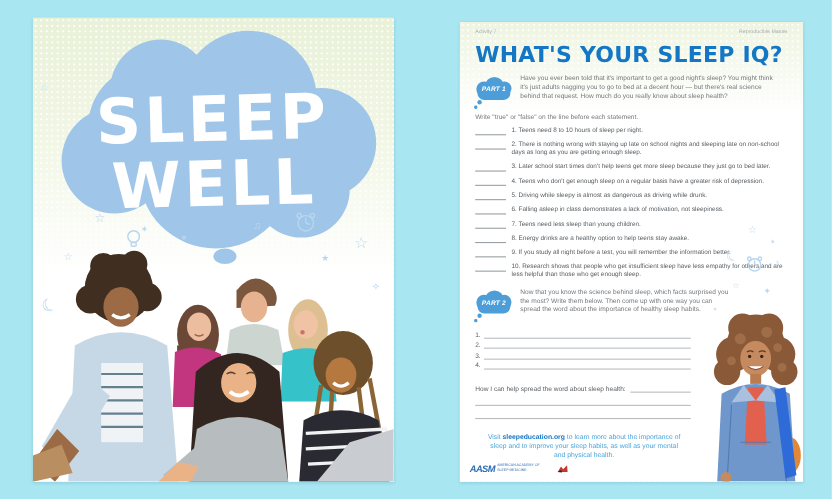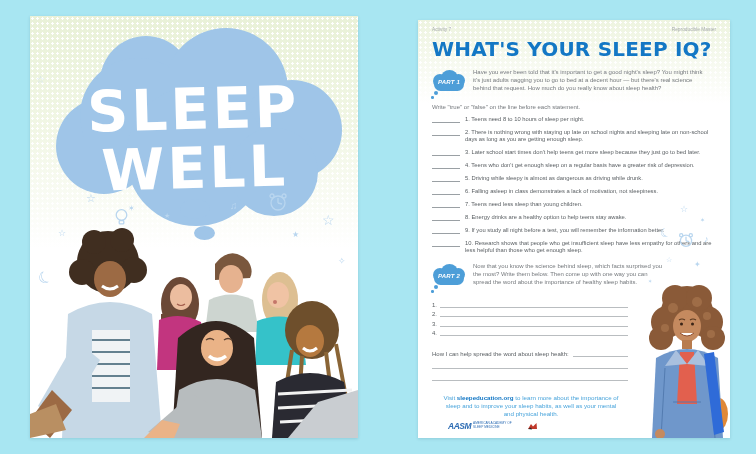--- a/index.html
+++ b/index.html
@@ -59,21 +59,21 @@
   .stmt-text{flex:1;padding-right:4px}
   .wline{display:flex;align-items:flex-end;height:9.5px;margin-right:88px}
   .wnum{flex:none;font-size:6px;color:#5b6064;margin-right:3px}
   .wrule{flex:1;border-bottom:1px solid #b9bdc0}
   .write-block{margin-top:8px}
   .spread{display:flex;align-items:flex-end;margin:15px 88px 0 0;font-size:6px;color:#5b6064}
   .spread .wrule{margin-left:4px;min-width:40px}
   .xrule{height:0;border-bottom:1px solid #b9bdc0;margin:11px 88px 0 0}
   .footer-note{margin:13px 96px 0 10px;text-align:center;font-size:6.2px;line-height:8px;color:#49a4db}
   .footer-note .link{font-weight:bold;color:#1377c5}
-  .logo-row{position:absolute;left:30px;bottom:7px;display:flex;align-items:center;gap:8px}
+  .logo-row{position:absolute;left:9px;bottom:7px;display:flex;align-items:center;gap:8px}
   .aasm{display:flex;align-items:center;gap:2px;color:#2e6db4}
   .aasm-abbr{font-size:8.5px;font-weight:bold;font-style:italic;letter-spacing:-.5px}
   .aasm-name{width:46px;font-size:3.2px;line-height:3.7px;text-transform:uppercase}
   .girl{position:absolute;left:225px;top:262px;width:87px;height:156px;overflow:hidden}
 </style>
 </head>
 <body>
 
 <div class="stage">
 

